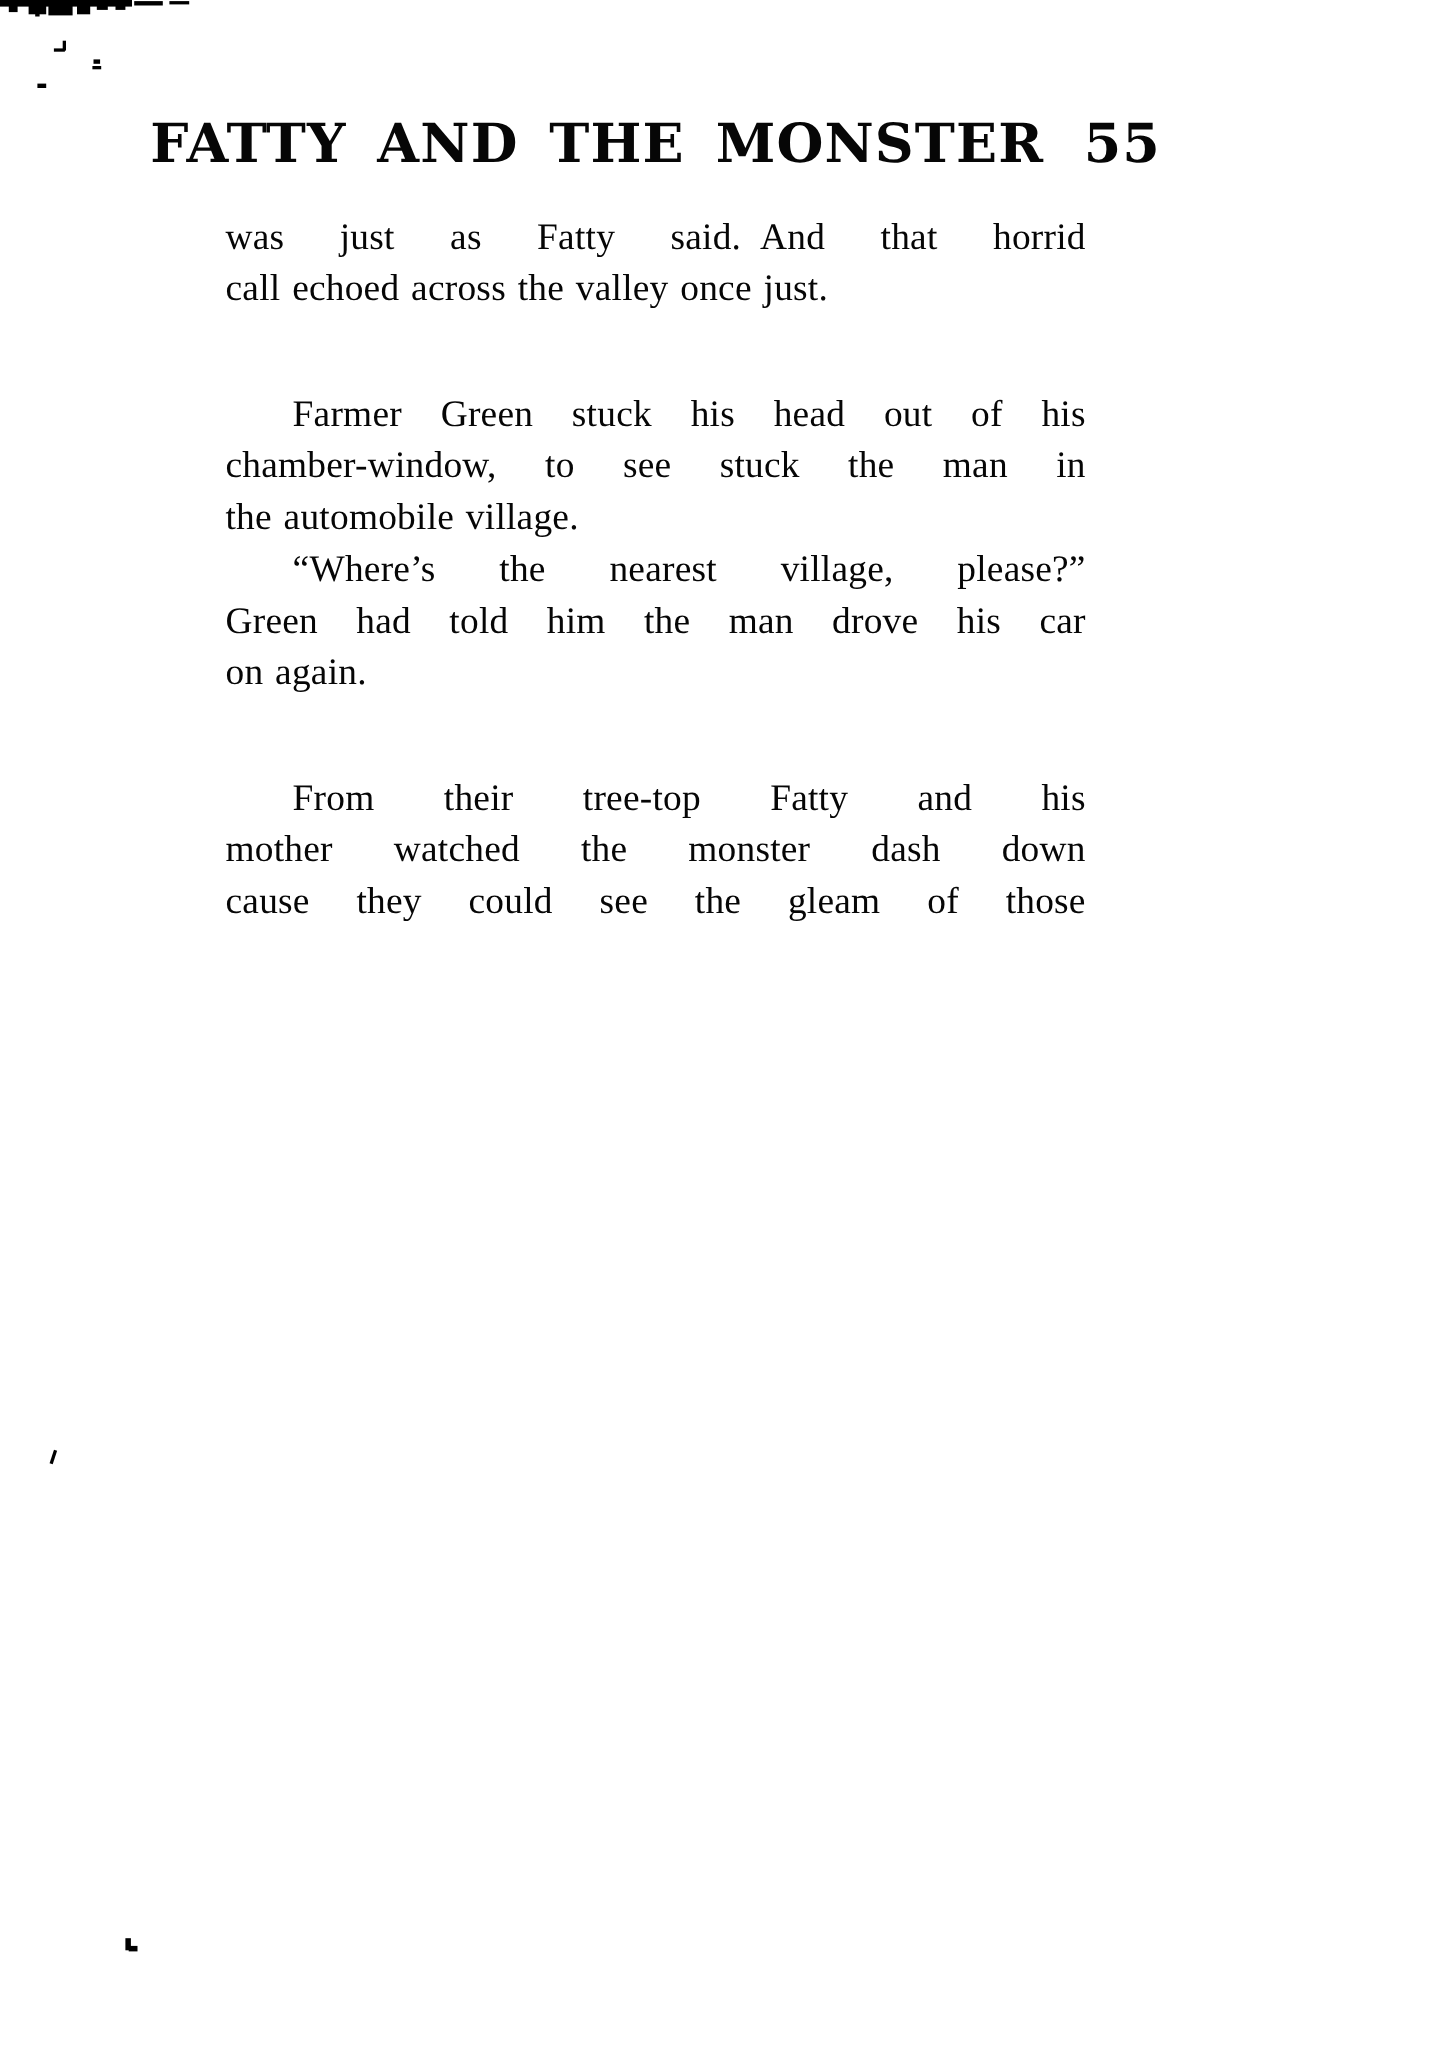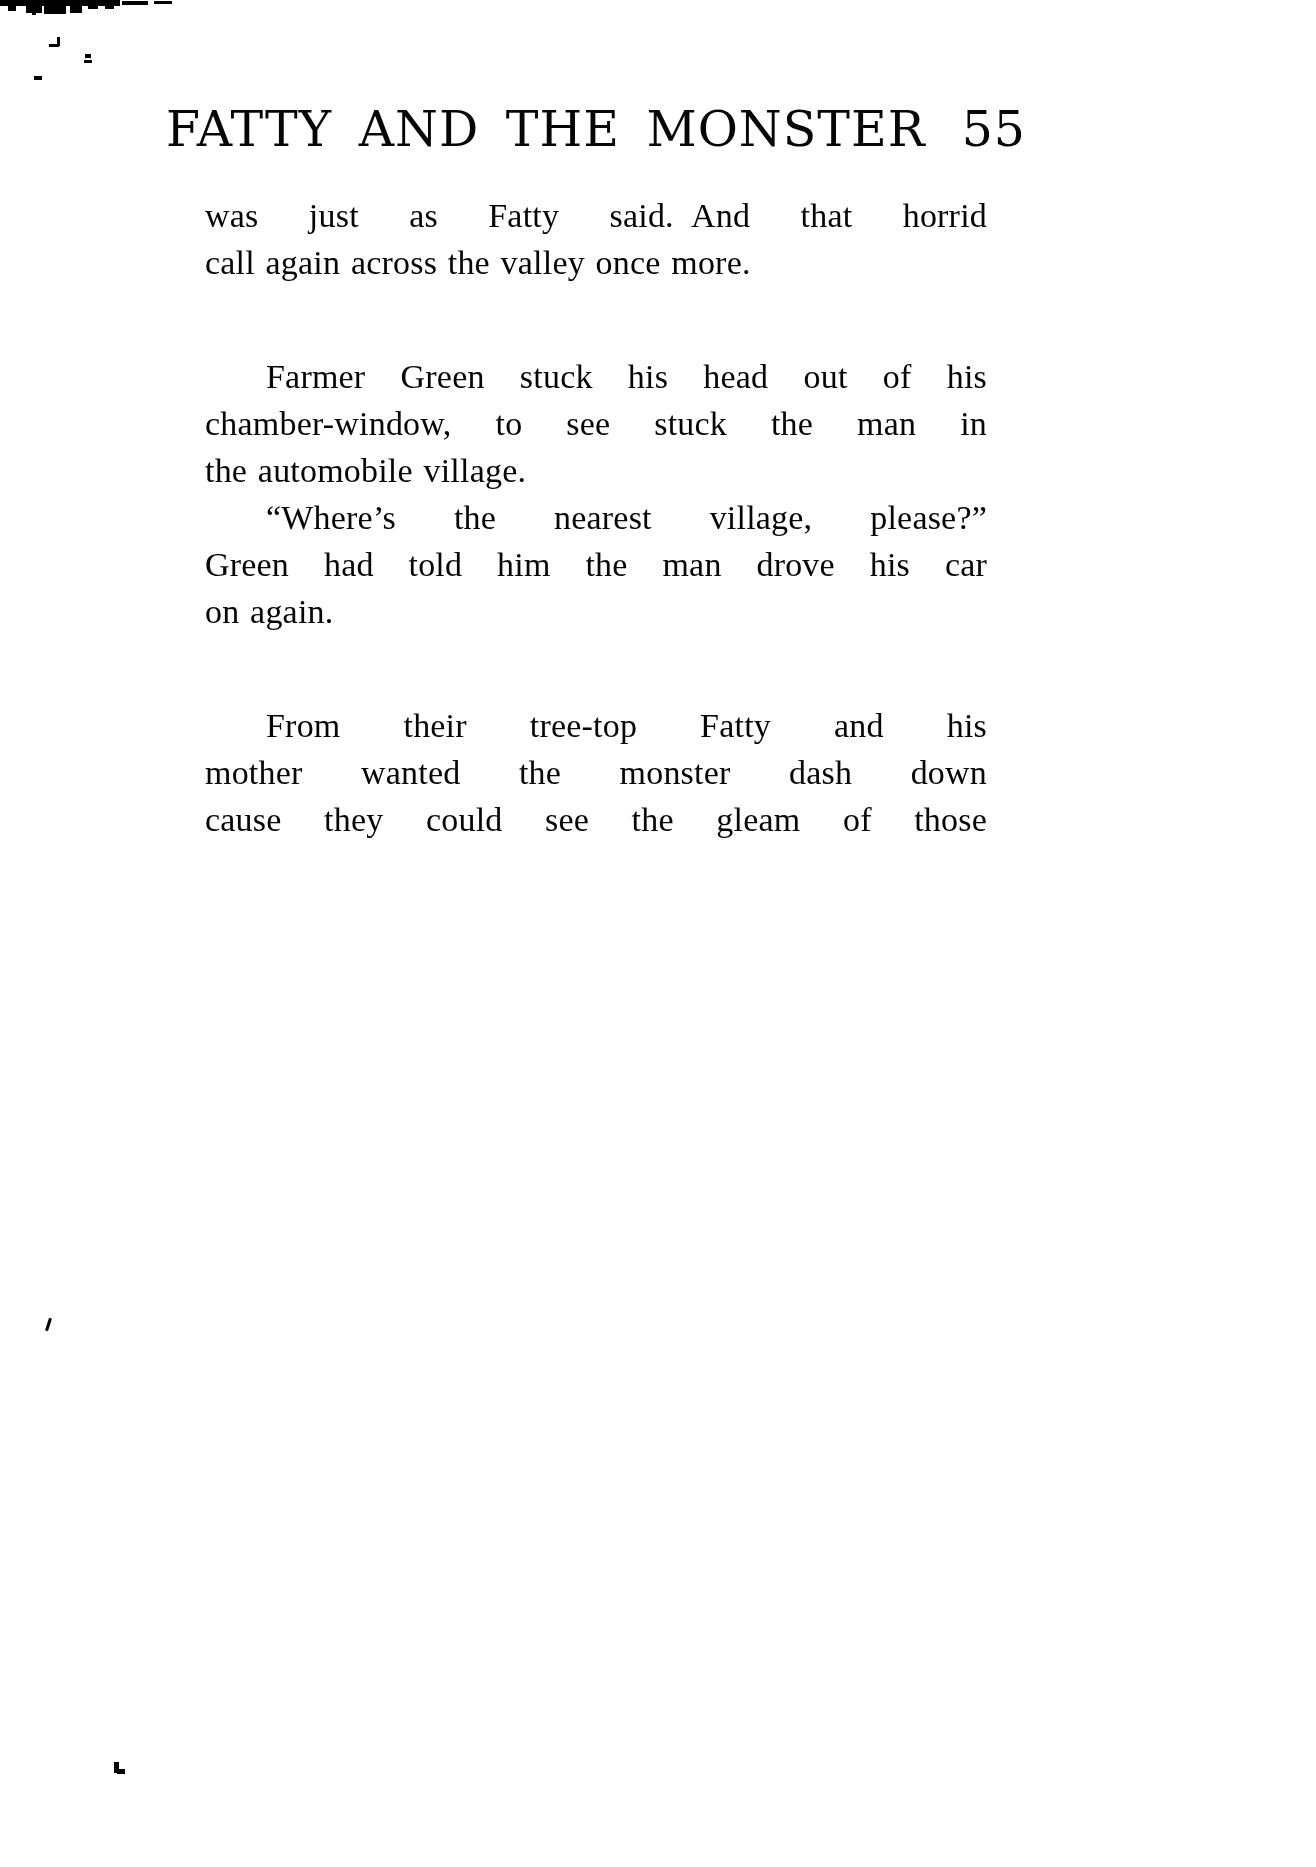--- a/index.html
+++ b/index.html
@@ -25,20 +25,21 @@
     display: flex;
     justify-content: center;
     align-items: baseline;
     gap: 36px;
     font-size: 49px;
     line-height: 52px;
     letter-spacing: 1px;
     word-spacing: 10px;
     white-space: nowrap;
     margin-bottom: 36px;
+    font-weight: bold;
   }
   .text-block .paragraph {
     margin: 0;
   }
   .text-block .paragraph.section-break {
     margin-top: 67px;
   }
   .line {
     font-size: 34px;
     line-height: 47px;
@@ -108,31 +109,31 @@
 </div>
 
 <div class="page">
   <div class="page-header">
     <span>FATTY AND THE MONSTER</span>
     <span>55</span>
   </div>
   <div class="text-block">
       <div class="paragraph">
         <div class="line">was just as Fatty said. And that horrid</div>
-        <div class="line para-end">call again across the valley once more.</div>
+        <div class="line para-end">call echoed across the valley once just.</div>
       </div>
       <div class="paragraph section-break">
         <div class="line indent">Farmer Green stuck his head out of his</div>
         <div class="line">chamber-window, to see stuck the man in</div>
         <div class="line para-end">the automobile village.</div>
       </div>
       <div class="paragraph">
         <div class="line indent">“Where’s the nearest village, please?”</div>
         <div class="line">Green had told him the man drove his car</div>
         <div class="line para-end">on again.</div>
       </div>
       <div class="paragraph section-break">
         <div class="line indent">From their tree-top Fatty and his</div>
-        <div class="line">mother wanted the monster dash down</div>
+        <div class="line">mother watched the monster dash down</div>
         <div class="line">cause they could see the gleam of those</div>
       </div>
     </div>
 </div>
 
 </body></html>

